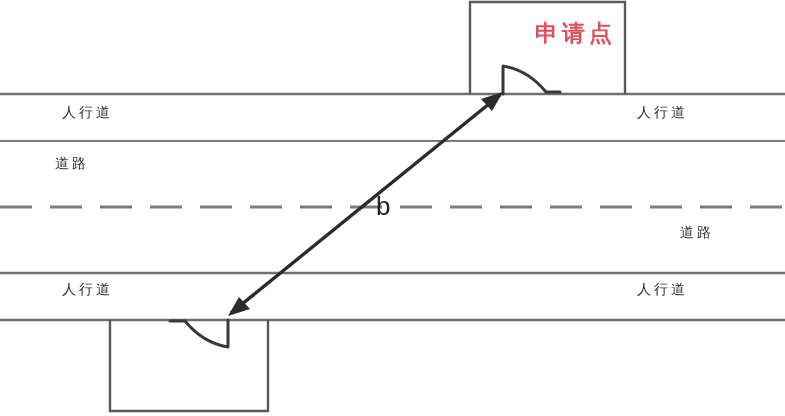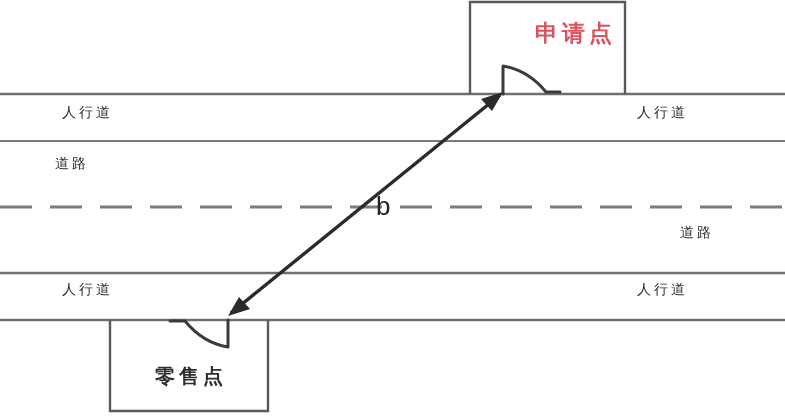--- a/index.html
+++ b/index.html
@@ -85,21 +85,20 @@
 
       <polygon points="503,92 481,99 492,111" fill="#2b2b2b"></polygon>
 
       <polygon points="228,316 250,309 239,297" fill="#2b2b2b"></polygon>
     </g>
 
   </svg>
 
   <div class="lbl lbl-applicant" style="left:535px; top:22px;">申请点</div>
 
-  <div class="lbl lbl-retail" style="left:155px; top:366px;">零售点</div>
 
   <div class="lbl" style="left:62px; top:106px;">人行道</div>
 
   <div class="lbl" style="left:637px; top:106px;">人行道</div>
 
   <div class="lbl" style="left:55px; top:157px;">道路</div>
 
   <div class="lbl" style="left:680px; top:226px;">道路</div>
 
   <div class="lbl" style="left:62px; top:283px;">人行道</div>

